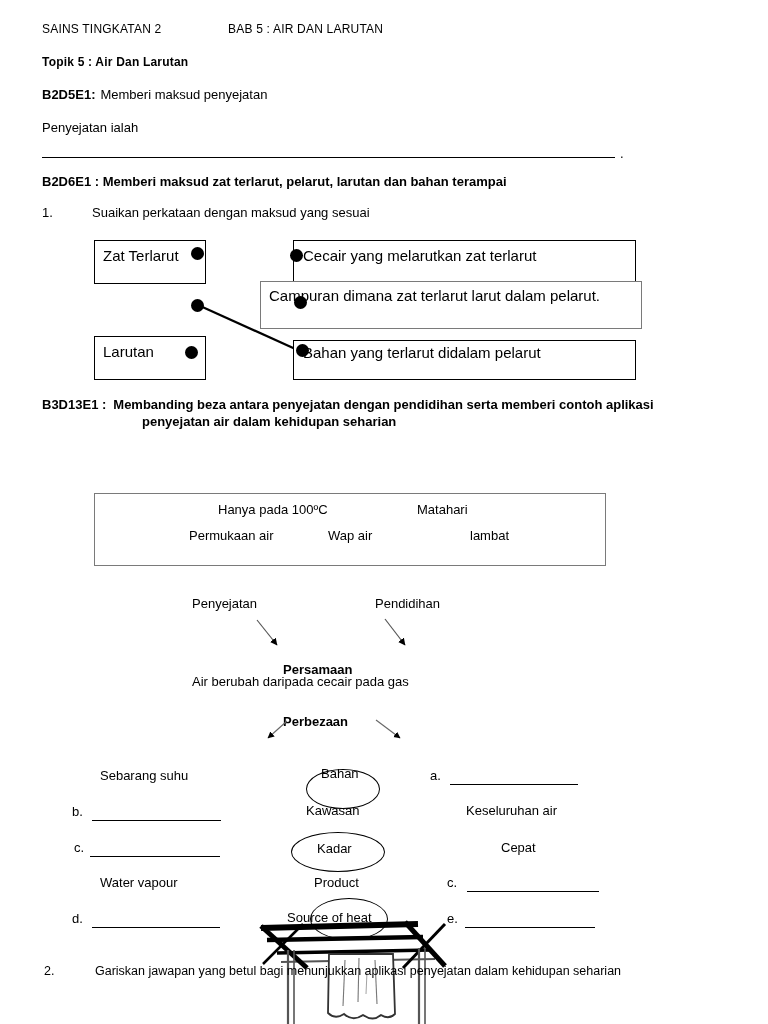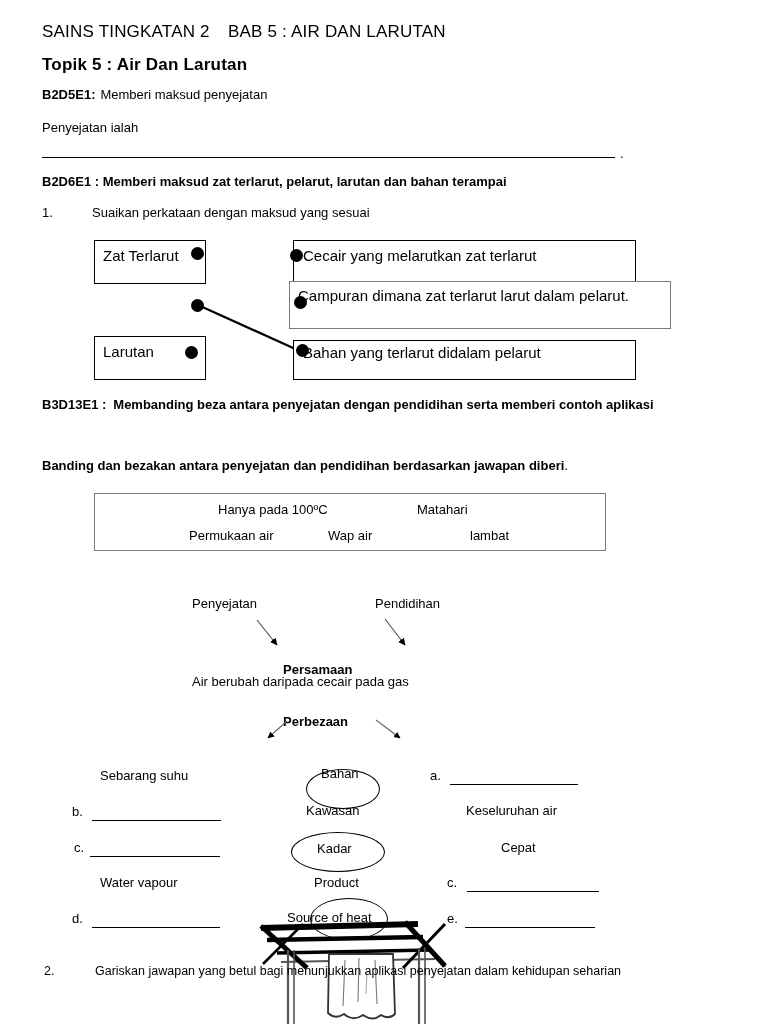--- a/index.html
+++ b/index.html
@@ -15,21 +15,21 @@
     position: relative;
     width: 768px;
     height: 1024px;
     overflow: hidden;
     background: #ffffff;
   }
   .abs { position: absolute; }
   .t { white-space: pre; }
 
   
-  .hdr        { font-size: 17px; letter-spacing: 0.2px; }
+  .hdr        { font-size: 12px; letter-spacing: 0.2px; }
   .bold       { font-weight: bold; }
   .body       { font-size: 13px; }
   .bodysm     { font-size: 12.5px; }
   .boxtxt     { font-size: 15px; }
 
   
   .ruleline {
     border-bottom: 1.4px solid #000;
     height: 0;
   }
@@ -100,39 +100,37 @@
   <div class="abs obox" style="left:94px; top:336px; width:112px; height:44px;">
     <div class="t boxtxt abs" style="left:8px; top:6px;">Larutan</div>
   </div>
   <div class="abs dot" style="left:185px; top:346px;"></div>
 
   <div class="abs obox" style="left:293px; top:240px; width:343px; height:44px;">
     <div class="t boxtxt abs" style="left:9px; top:6px;">Cecair yang melarutkan zat terlarut</div>
   </div>
   <div class="abs dot" style="left:290px; top:249px;"></div>
 
-  <div class="abs obox-gray" style="left:289px; top:281px; width:382px; height:48px;">
+  <div class="abs obox-gray" style="left:260px; top:281px; width:382px; height:48px;">
     <div class="t boxtxt abs" style="left:8px; top:5px;">Campuran dimana zat terlarut larut dalam pelarut.</div>
   </div>
   <div class="abs dot" style="left:294px; top:296px;"></div>
 
   <div class="abs obox" style="left:293px; top:340px; width:343px; height:40px;">
     <div class="t boxtxt abs" style="left:9px; top:3px;">Bahan yang terlarut didalam pelarut</div>
   </div>
   <div class="abs dot" style="left:296px; top:344px;"></div>
 
   <div class="abs" style="left:42px; top:395px;">
     <span class="t body bold">B3D13E1 :</span><span class="t body bold" style="margin-left:7px;">Membanding beza antara penyejatan dengan pendidihan serta memberi contoh aplikasi</span>
   </div>
-
-  <div class="abs" style="left:42px; top:456px;">
-    <span class="t body bold">Banding dan bezakan antara penyejatan dan pendidihan berdasarkan jawapan diberi</span><span class="t body">.</span>
-  </div>
-
-  <div class="abs obox-gray" style="left:94px; top:493px; width:512px; height:58px;">
+  <div class="abs t body bold" style="left:142px; top:414px;">penyejatan air dalam kehidupan seharian</div>
+
+
+  <div class="abs obox-gray" style="left:94px; top:493px; width:512px; height:73px;">
     <div class="t body abs" style="left:123px; top:8px;">Hanya pada 100ºC</div>
     <div class="t body abs" style="left:322px; top:8px;">Matahari</div>
 
     <div class="t body abs" style="left:94px; top:34px;text-align:right;">Permukaan air</div>
     <div class="t body abs" style="left:233px; top:34px;">Wap air</div>
     <div class="t body abs" style="left:375px; top:34px;">lambat</div>
   </div>
 
   <div class="abs t body" style="left:192px; top:596px;">Penyejatan</div>
   <div class="abs t body" style="left:375px; top:596px;">Pendidihan</div>

